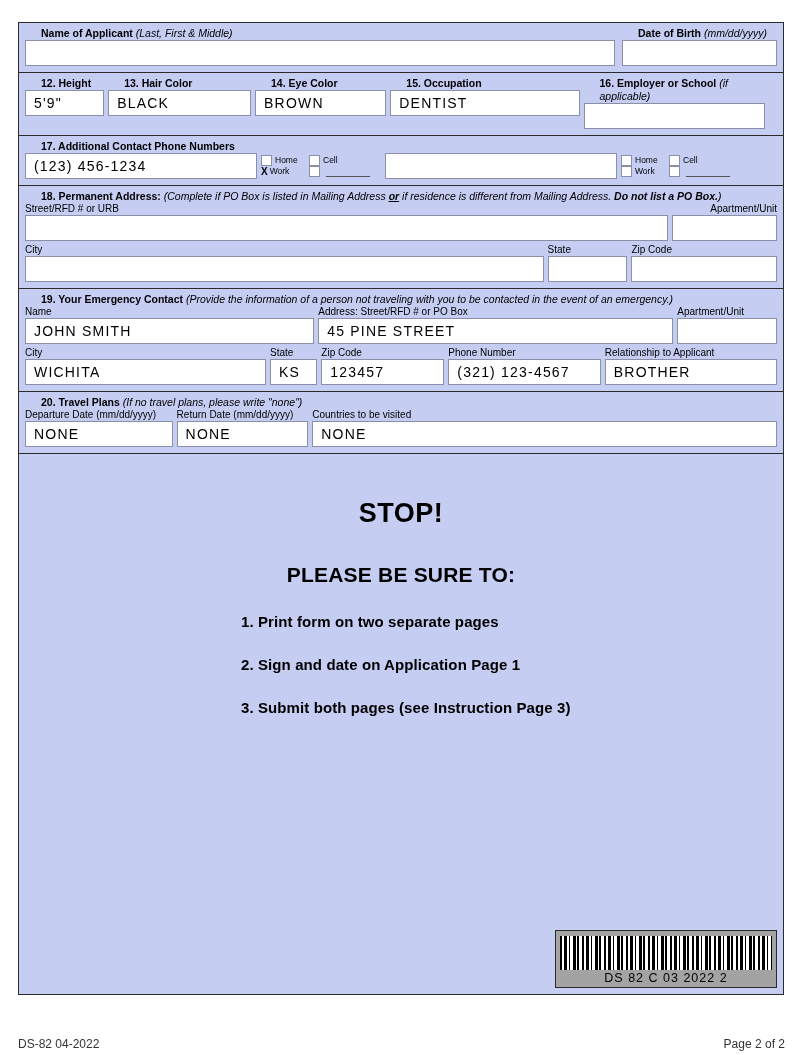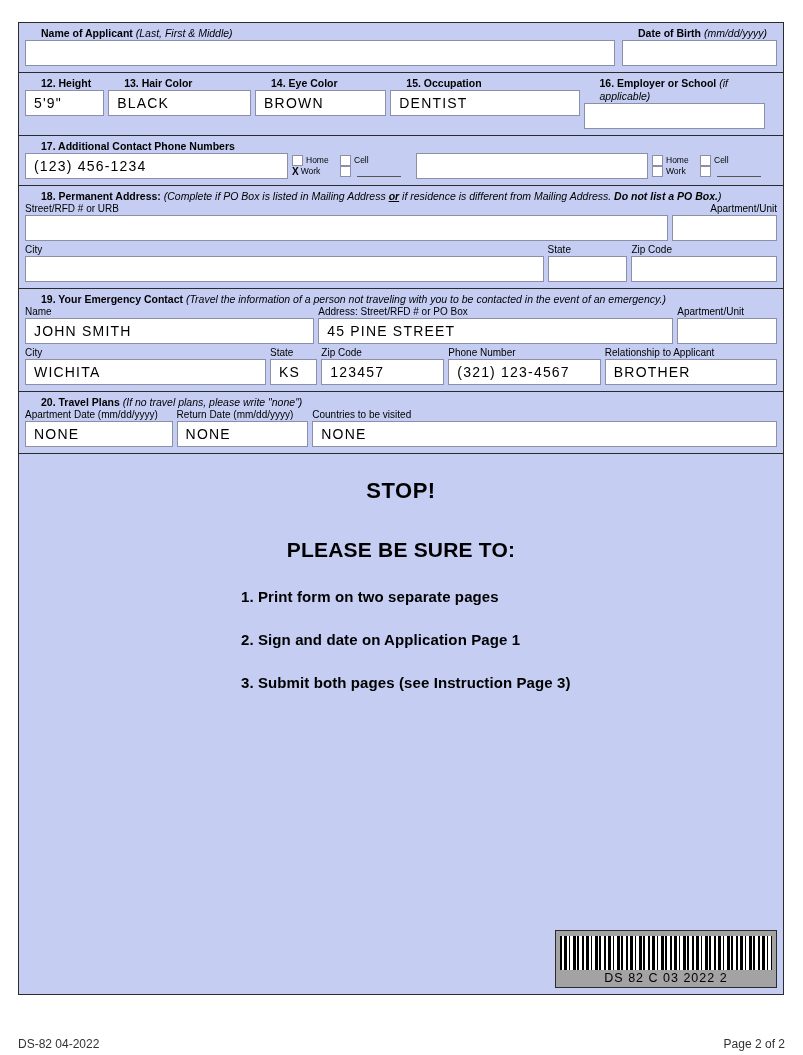--- a/index.html
+++ b/index.html
@@ -98,22 +98,23 @@
   }
 
   
   .stopwrap {
     padding: 24px 0 0 0;
     min-height: 540px;
     box-sizing: border-box;
   }
   .stop-title {
     text-align: center;
-    font-size: 22px;
-    font-weight: bold;
+    font-size: 27px;
+    font-weight: bold;
+    margin-top: 20px;
     letter-spacing: 0.5px;
   }
   .stop-sub {
     text-align: center;
     font-size: 21px;
     font-weight: bold;
     margin-top: 34px;
     letter-spacing: 0.2px;
   }
   .stop-item {
@@ -211,21 +212,21 @@
             <span class="it">(if applicable)</span>
           </div>
           <div class="fld"></div>
         </div>
       </div>
     </div>
 
     <div class="sec">
       <div class="lbl">17. Additional Contact Phone Numbers</div>
       <div class="row" style="align-items:stretch">
-        <div class="fld" style="width:263px">(123) 456-1234</div>
+        <div class="fld" style="width:232px">(123) 456-1234</div>
         <div class="chkgrp" style="width:40px">
           <div class="chkline">
             <span class="chkbox"></span>
             <span>Home</span>
           </div>
           <div class="chkline">
             <span class="chkmark">X</span>
             <span>Work</span>
           </div>
         </div>
@@ -288,21 +289,21 @@
         <div class="col" style="width:146px">
           <div class="sub-lbl">Zip Code</div>
           <div class="fld"></div>
         </div>
       </div>
     </div>
 
     <div class="sec">
       <div class="lbl">
         <span>19. Your Emergency Contact</span>
-        <span class="it">(Travel the information of a person not traveling with you to be contacted in the event of an emergency.)</span>
+        <span class="it">(Provide the information of a person not traveling with you to be contacted in the event of an emergency.)</span>
       </div>
       <div class="row" style="gap:4px">
         <div class="col" style="width:290px">
           <div class="sub-lbl">Name</div>
           <div class="fld">JOHN SMITH</div>
         </div>
         <div class="col" style="width:356px">
           <div class="sub-lbl">Address: Street/RFD # or PO Box</div>
           <div class="fld">45 PINE STREET</div>
         </div>
@@ -336,21 +337,21 @@
     </div>
 
     <div class="sec">
       <div class="lbl">
         <span>20. Travel Plans</span>
         <span class="it">(If no travel plans, please write "none")</span>
       </div>
       <div class="row" style="gap:4px">
         <div class="col" style="width:148px">
           <div class="sub-lbl">
-            <span>Apartment Date</span>
+            <span>Departure Date</span>
             <span class="it">(mm/dd/yyyy)</span>
           </div>
           <div class="fld">NONE</div>
         </div>
         <div class="col" style="width:132px">
           <div class="sub-lbl">
             <span>Return Date</span>
             <span class="it">(mm/dd/yyyy)</span>
           </div>
           <div class="fld">NONE</div>

